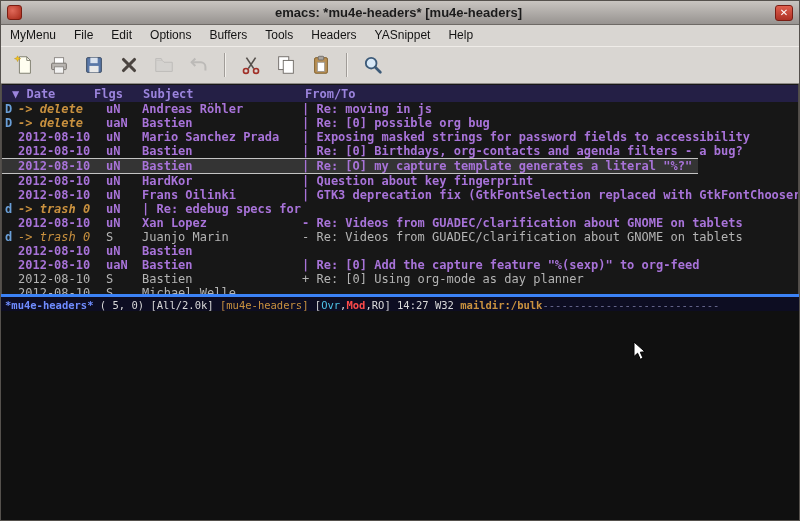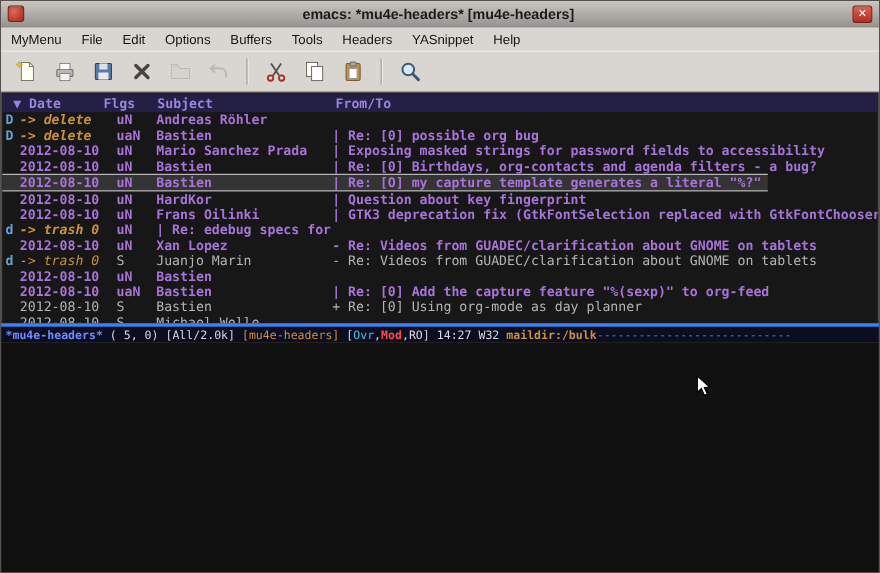--- a/index.html
+++ b/index.html
@@ -5,21 +5,21 @@
   *{box-sizing:border-box;margin:0;padding:0}
   html,body{width:800px;height:521px;overflow:hidden}
   body{font-family:"Liberation Sans",sans-serif}
   .frame{width:800px;height:521px;display:flex;flex-direction:column;background:#d9d6d2;position:relative;border:1px solid #55514d}
   
   .titlebar{height:24px;flex:0 0 24px;background:linear-gradient(#c9c5c1,#979390);display:flex;align-items:center;padding:0 6px;border-bottom:1px solid #6e6a66}
   .app-icon{width:15px;height:15px;background:radial-gradient(circle at 35% 35%,#e06a5a,#a62818);border-radius:3px;border:1px solid #7a1d12}
   .title-text{flex:1;text-align:center;font-size:13px;font-weight:bold;color:#1b1b1b}
   .close-btn{width:18px;height:16px;background:linear-gradient(#e0604e,#ad3024);border:1px solid #7a1d14;border-radius:3px;color:#fff;font-size:10px;line-height:14px;text-align:center;cursor:default}
   
-  .menubar{height:21px;flex:0 0 21px;display:flex;align-items:center;background:#d9d6d2;font-size:12px;color:#141414}
+  .menubar{height:21px;flex:0 0 21px;display:flex;align-items:flex-start;background:#d9d6d2;font-size:12px;color:#141414}
   .menu-item{padding:3px 9px}
   
   .toolbar{height:38px;flex:0 0 38px;display:flex;align-items:center;gap:5px;padding:2px 8px;background:#d9d6d2;border-top:1px solid #efece8;border-bottom:1px solid #8f8b87}
   .tool{width:30px;height:30px;display:flex;align-items:center;justify-content:center;border-radius:3px}
   .tool.disabled{opacity:.35;filter:grayscale(1)}
   .tb-sep{width:2px;height:24px;border-left:1px solid #a09c98;border-right:1px solid #f1eeea;margin:0 5px}
   
   .buffer{flex:1;background:var(--buffer-bg);font-family:"DejaVu Sans Mono",monospace;font-size:12px;line-height:14px;overflow:hidden;border-left:1px solid #504c48;border-right:1px solid #504c48;padding-top:1px}
   .header-line{height:17px;background:var(--header-bg);color:var(--header-fg);font-weight:bold;display:grid;grid-template-columns:82px 49px 162px auto;padding-left:10px;align-items:center;white-space:pre}
   .rows{display:block}
@@ -143,20 +143,21 @@
       <span>Flgs</span>
       <span>Subject</span>
       <span>From/To</span>
     </div>
     <div class="rows">
         <div class="row unread">
     <span class="c-prefix">D</span>
     <span class="c-date mark">-&gt; delete</span>
     <span class="c-flags">uN</span>
     <span class="c-from">Andreas Röhler</span>
+    <span class="c-subject">| Re: moving in js</span>
   </div>
         <div class="row unread">
     <span class="c-prefix">D</span>
     <span class="c-date mark">-&gt; delete</span>
     <span class="c-flags">uaN</span>
     <span class="c-from">Bastien</span>
     <span class="c-subject">| Re: [0] possible org bug</span>
   </div>
         <div class="row unread">
     <span class="c-prefix"></span>

